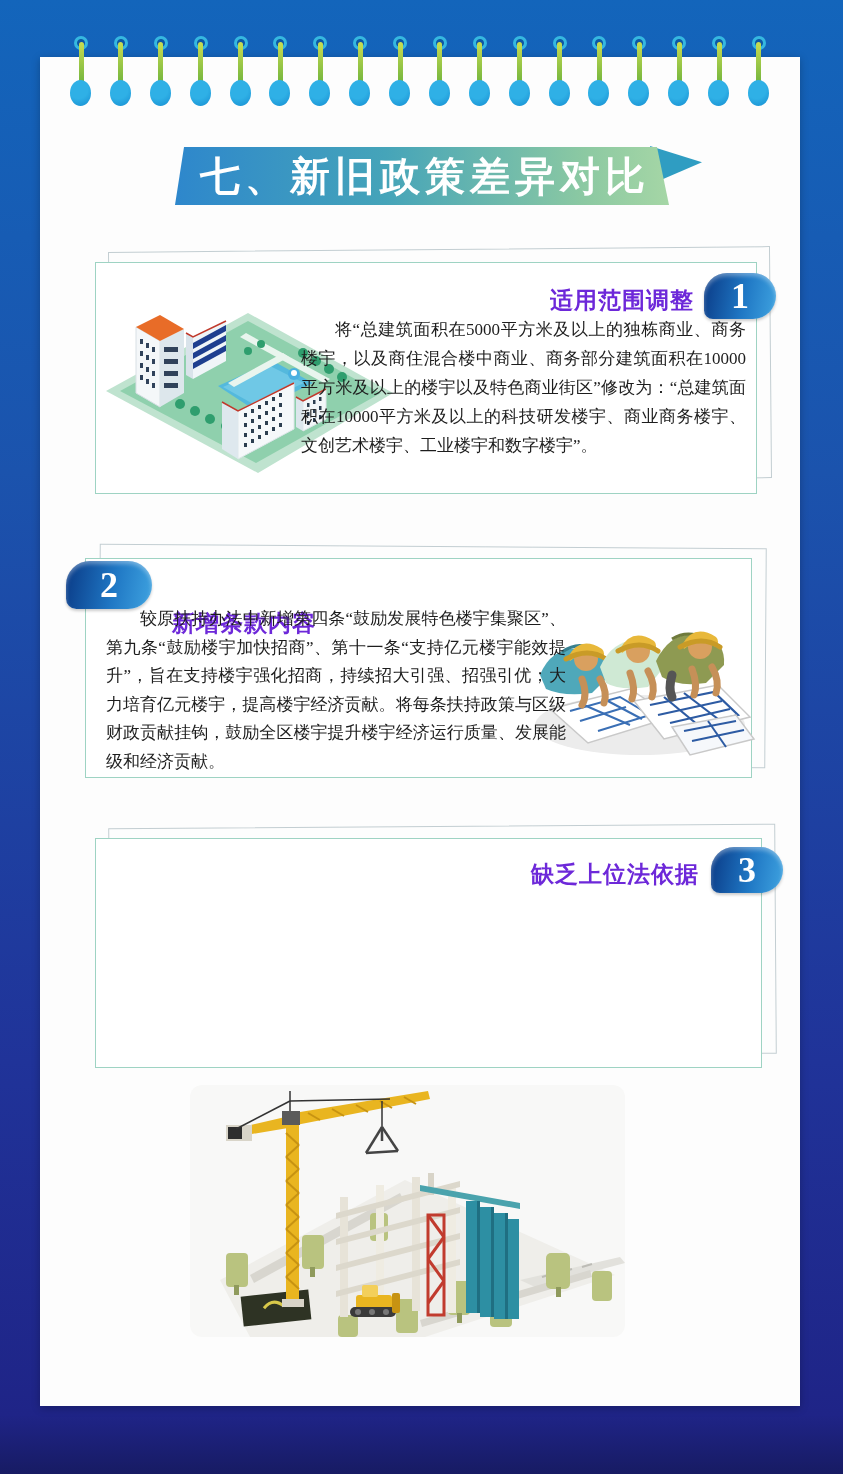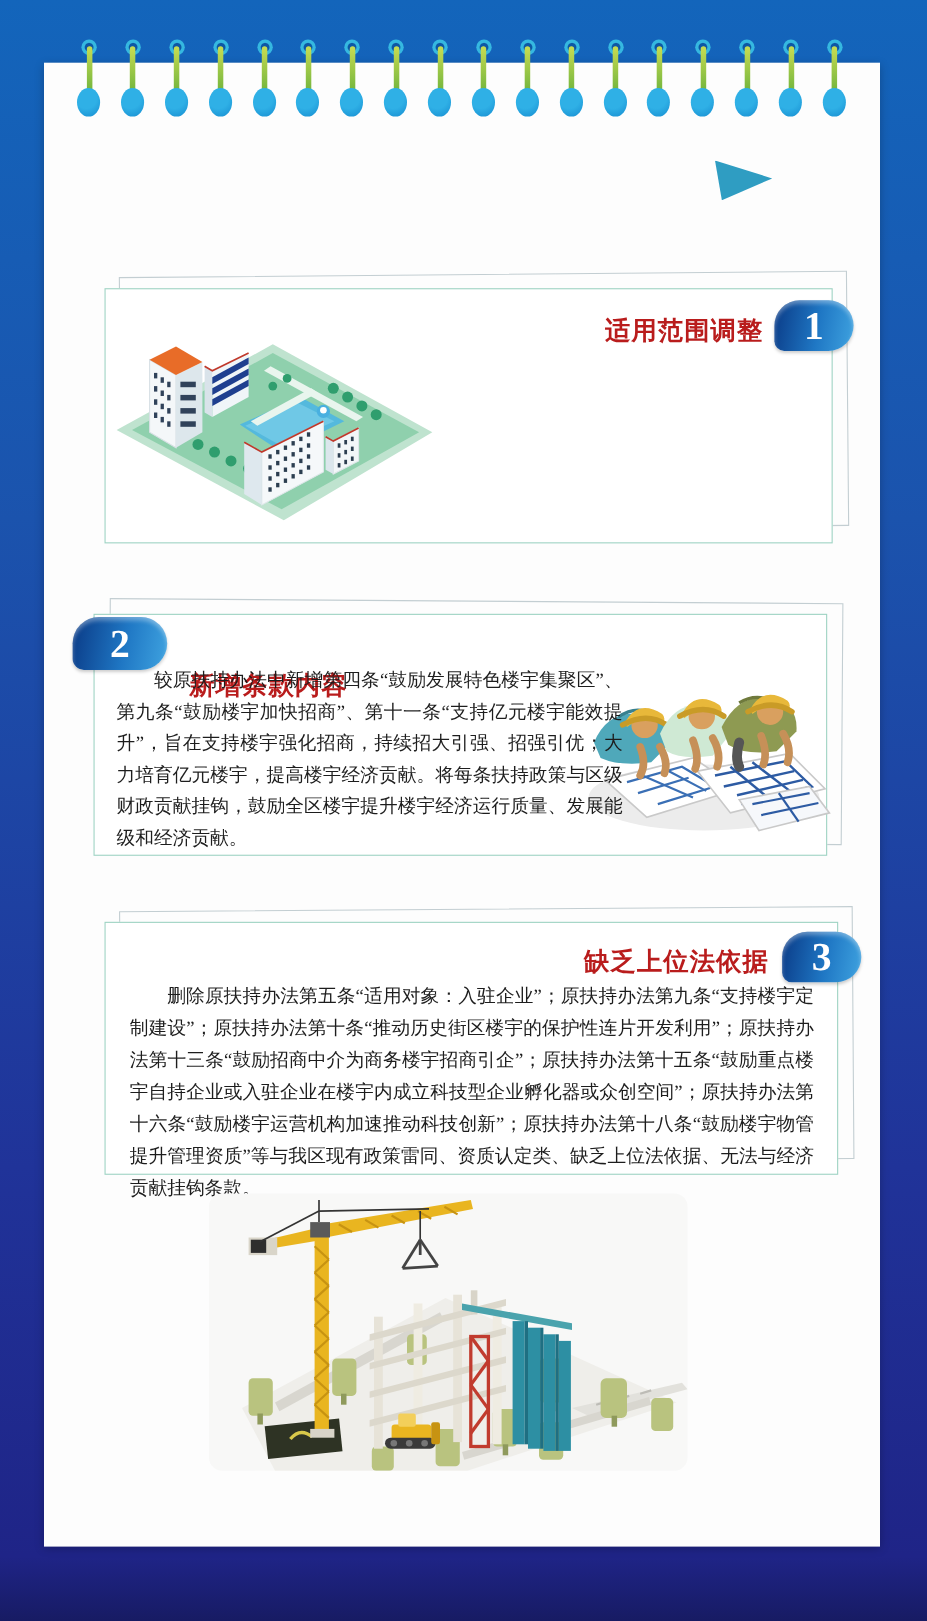--- a/index.html
+++ b/index.html
@@ -31,21 +31,21 @@
       background:#2f9dc2;clip-path:polygon(0 0,100% 45%,12% 100%);}
   
   .card-back{position:absolute;border:1.5px solid #c3ced2;background:transparent;}
   .card{position:absolute;background:#ffffff;border:1.5px solid #9ed3c3;z-index:2;}
   .badge{position:absolute;z-index:3;border-radius:28px;
       background:linear-gradient(100deg,#0a3a86 0%,#1f77c4 55%,#3fa3e0 100%);
       display:flex;align-items:center;justify-content:center;
       box-shadow:inset 0 3px 4px rgba(255,255,255,.35), 0 2px 3px rgba(0,0,0,.2);}
   .badge span{color:#fff;font-family:"Liberation Serif","DejaVu Serif",serif;
       font-weight:bold;font-size:36px;line-height:1;}
-  .sec-heading{position:absolute;color:#b91c1c;font-weight:bold;font-size:23px;
+  .sec-heading{position:absolute;color:#6d28d9;font-weight:bold;font-size:23px;
       letter-spacing:1px;z-index:3;}
   .sec-body{position:absolute;font-family:"Liberation Serif","DejaVu Serif",serif;
       color:#1d1d1d;font-size:17px;line-height:29px;text-align:justify;
       text-indent:2em;z-index:3;}
   .illus{position:absolute;z-index:2;}
   
   .construction-card{position:absolute;left:190px;top:1085px;width:435px;height:252px;
       background:#f8f8f7;border-radius:12px;z-index:2;}
 </style>
 </head>
@@ -142,27 +142,31 @@
         <div class="oval"></div>
       </div>
       <div class="pin">
         <div class="topdot"></div>
         <div class="stem"></div>
         <div class="oval"></div>
       </div>
     </div>
 
   <div class="banner-tip"></div>
+  <div class="banner">
+    <div class="banner-title">七、新旧政策差异对比</div>
+  </div>
 
   <div class="card-back" style="left:109px;top:249px;width:660px;height:230px;transform:rotate(-0.5deg);"></div>
   <div class="card" style="left:95px;top:262px;width:660px;height:230px;">
     <div class="badge" style="left:608px;top:10px;width:72px;height:46px;border-radius:26px 26px 26px 10px;">
       <span>1</span>
     </div>
     <div class="sec-heading" style="right:62px;top:22px;">适用范围调整</div>
+    <div class="sec-body" style="left:205px;top:52px;width:445px;">将“总建筑面积在5000平方米及以上的独栋商业、商务楼宇，以及商住混合楼中商业、商务部分建筑面积在10000平方米及以上的楼宇以及特色商业街区”修改为：“总建筑面积在10000平方米及以上的科技研发楼宇、商业商务楼宇、文创艺术楼宇、工业楼宇和数字楼宇”。</div>
 
     <svg class="illus" style="left:2px;top:28px;" width="300" height="195" viewBox="0 0 300 195">
       <polygon points="150,22 295,102 160,182 8,100" fill="#bfe3cf"></polygon>
       <polygon points="150,30 283,102 158,172 22,100" fill="#8fd0ad"></polygon>
       <polygon points="120,95 175,70 215,92 158,120" fill="#54b9dd"></polygon>
       <polygon points="125,96 172,75 206,92 157,114" fill="#6fc8e6"></polygon>
 
       <polygon points="148,42 232,88 226,92 142,46" fill="#e9f5ee"></polygon>
       <polygon points="185,62 130,92 136,96 191,66" fill="#e9f5ee"></polygon>
 
@@ -335,21 +339,20 @@
       </g>
     </svg>
   </div>
 
   <div class="card-back" style="left:109px;top:826px;width:665px;height:228px;transform:rotate(-0.4deg);"></div>
   <div class="card" style="left:95px;top:838px;width:665px;height:228px;">
     <div class="badge" style="left:615px;top:8px;width:72px;height:46px;border-radius:26px 26px 26px 10px;">
       <span>3</span>
     </div>
     <div class="sec-heading" style="right:62px;top:20px;">缺乏上位法依据</div>
-    <div class="sec-body" style="left:22px;top:52px;width:622px;">删除原扶持办法第五条“适用对象：入驻企业”；原扶持办法第九条“支持楼宇定制建设”；原扶持办法第十条“推动历史街区楼宇的保护性连片开发利用”；原扶持办法第十三条“鼓励招商中介为商务楼宇招商引企”；原扶持办法第十五条“鼓励重点楼宇自持企业或入驻企业在楼宇内成立科技型企业孵化器或众创空间”；原扶持办法第十六条“鼓励楼宇运营机构加速推动科技创新”；原扶持办法第十八条“鼓励楼宇物管提升管理资质”等与我区现有政策雷同、资质认定类、缺乏上位法依据、无法与经济贡献挂钩条款。</div>
   </div>
 
   <div class="construction-card">
     <svg width="435" height="252" viewBox="0 0 435 252">
 
       <polygon points="30,195 215,95 425,190 235,252 60,252" fill="#efeeea"></polygon>
       <polygon points="330,195 430,172 435,178 345,202" fill="#e2e1dc"></polygon>
       <g stroke="#bdbcb6" stroke-width="2">
           <line x1="352" y1="192" x2="362" y2="189"></line>
           <line x1="372" y1="187" x2="382" y2="184"></line>

